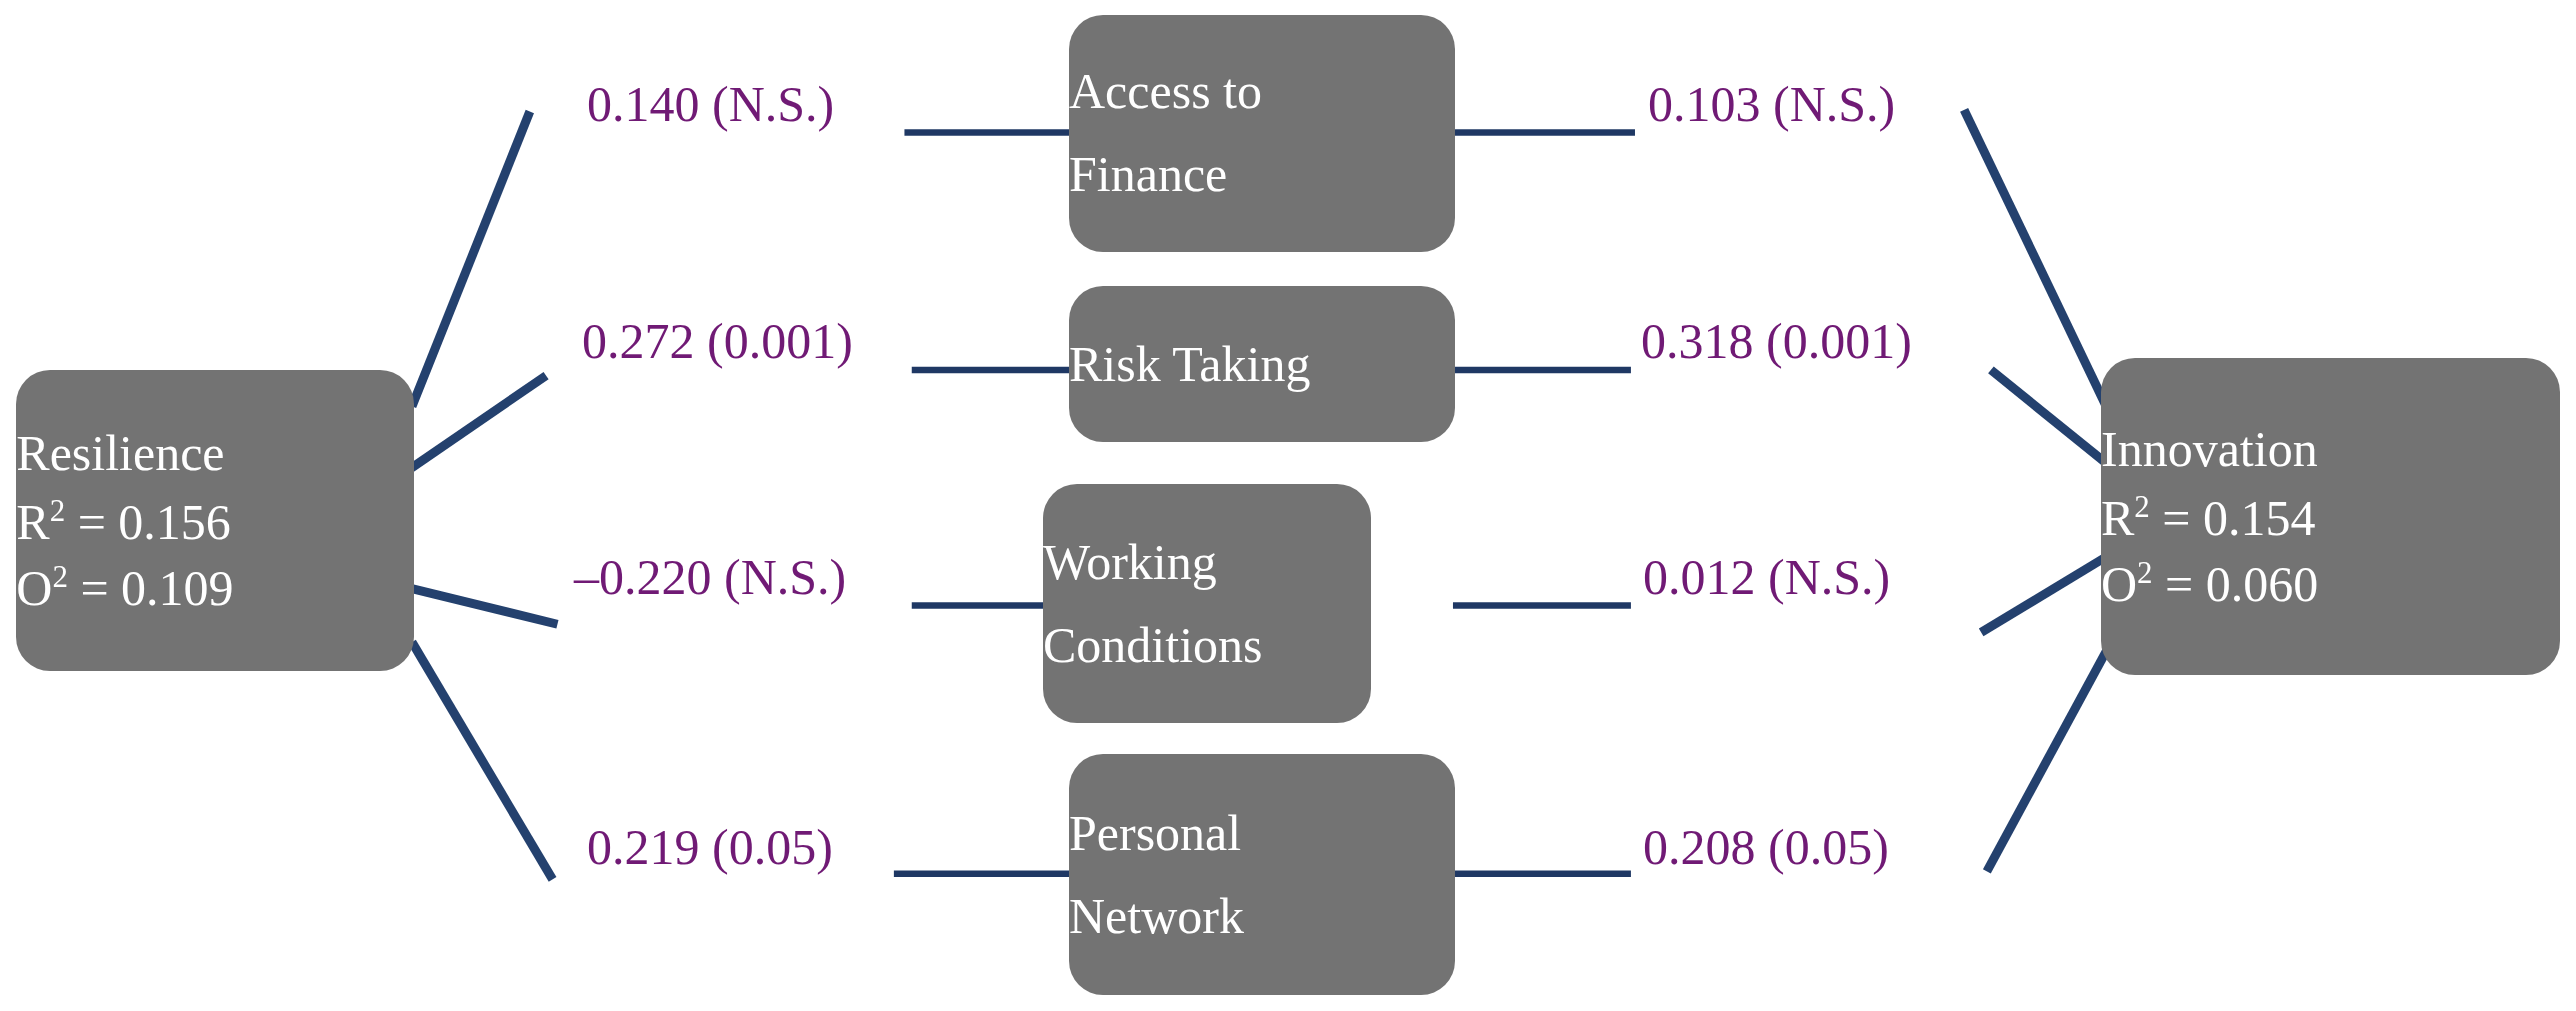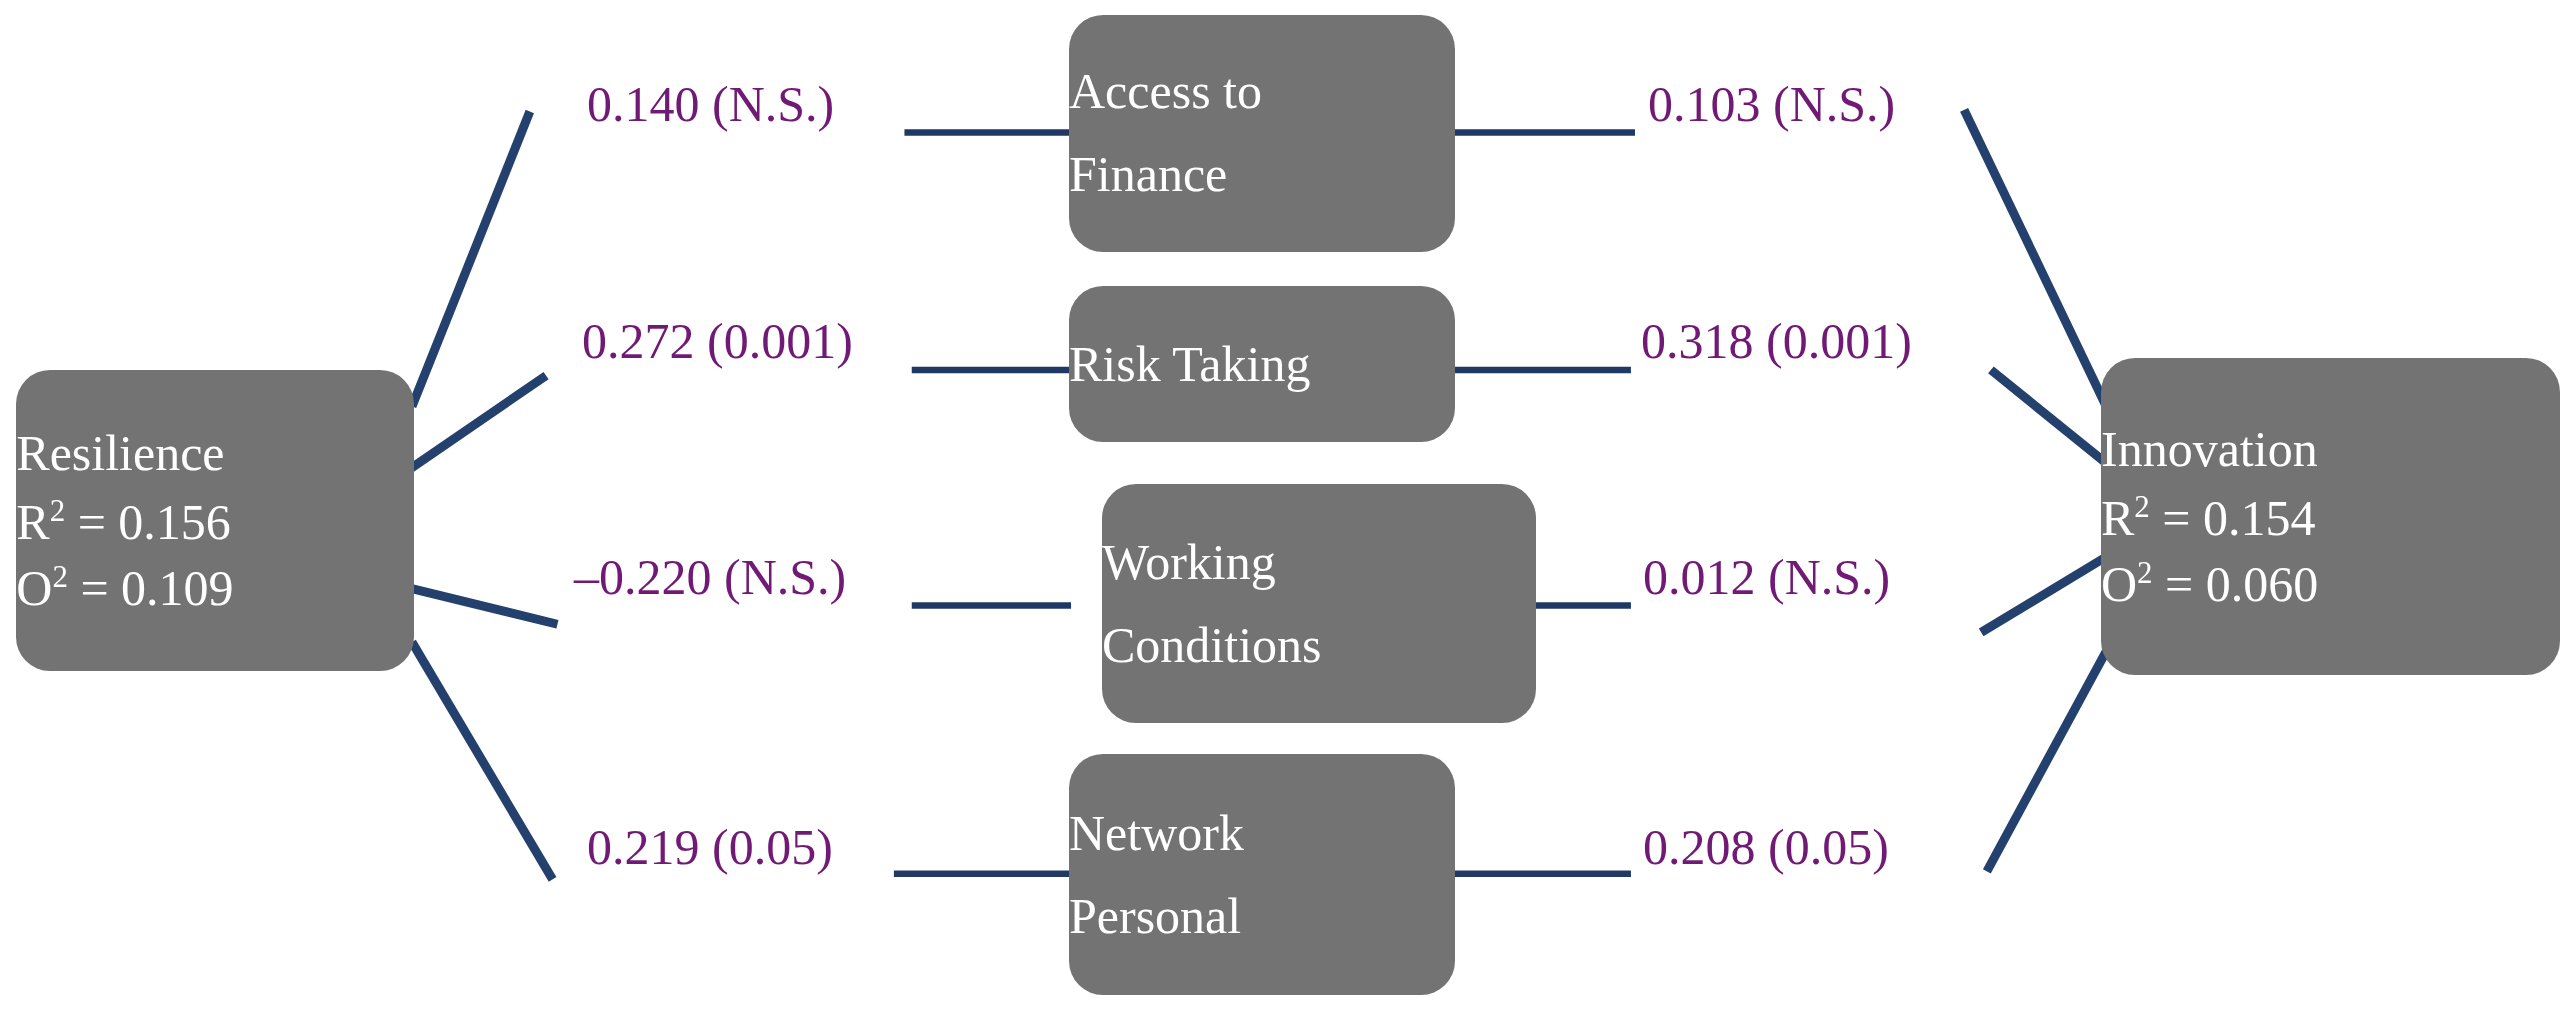--- a/index.html
+++ b/index.html
@@ -122,28 +122,28 @@
 
   <div class="node node-mediator" style="left:1069px; top:14.6px; width:386px; height:237px;">
     <span class="line">Access to</span>
     <span class="line">Finance</span>
   </div>
 
   <div class="node node-mediator" style="left:1069px; top:286px; width:386px; height:156px;">
     <span class="line">Risk Taking</span>
   </div>
 
-  <div class="node node-mediator" style="left:1102px; top:484px; width:434px; height:239px;">
+  <div class="node node-mediator" style="left:1043px; top:484px; width:328px; height:239px;">
     <span class="line">Working</span>
     <span class="line">Conditions</span>
   </div>
 
   <div class="node node-mediator" style="left:1069px; top:754px; width:386px; height:241px;">
+    <span class="line">Personal</span>
     <span class="line">Network</span>
-    <span class="line">Personal</span>
   </div>
 
   <div class="edge-label" style="left:587px; top:104px; transform:translateY(-50%);">0.140 (N.S.)</div>
   <div class="edge-label" style="left:582px; top:341px; transform:translateY(-50%);">0.272 (0.001)</div>
   <div class="edge-label" style="left:574px; top:577px; transform:translateY(-50%);">–0.220 (N.S.)</div>
   <div class="edge-label" style="left:587px; top:847px; transform:translateY(-50%);">0.219 (0.05)</div>
 
   <div class="edge-label" style="left:1648px; top:104px; transform:translateY(-50%);">0.103 (N.S.)</div>
   <div class="edge-label" style="left:1641px; top:341px; transform:translateY(-50%);">0.318 (0.001)</div>
   <div class="edge-label" style="left:1643px; top:577px; transform:translateY(-50%);">0.012 (N.S.)</div>

